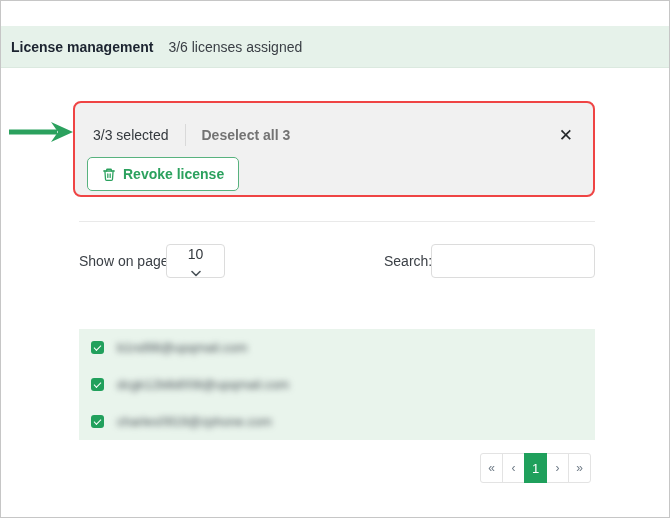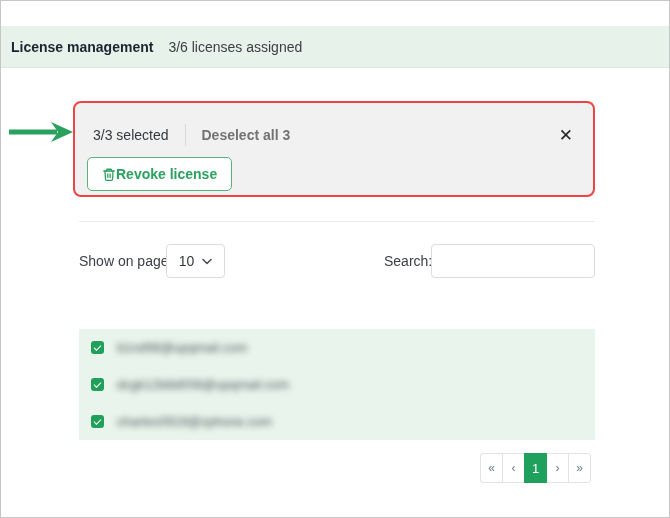--- a/index.html
+++ b/index.html
@@ -28,39 +28,39 @@
   }
   .sel-count { font-size:14px; color:#33383d; }
   .sel-divider { width:1px; height:22px; background:#d9d9d9; margin:0 16px; }
   .sel-deselect { font-size:14px; font-weight:bold; color:#737373; cursor:pointer; text-decoration:none; }
   .sel-close {
     margin-left:auto; font-size:17px; color:#26292c; cursor:pointer;
     line-height:1; padding:2px 4px;
   }
   .revoke-btn {
     position:absolute; left:12px; top:54px; height:34px;
-    display:inline-flex; align-items:center; 
+    display:inline-flex; align-items:center; gap:7px;
     background:#ffffff; border:1px solid #58b27e; border-radius:5px;
     padding:0 14px; cursor:pointer;
     font-family:"Liberation Sans", sans-serif;
     font-size:14px; font-weight:bold; color:#2ba15e;
   }
   .revoke-btn svg { display:block; }
   
   .arrow { position:absolute; left:6px; top:119px; width:66px; height:24px; }
   
   .hr { position:absolute; left:78px; top:220px; width:516px; height:1px; background:#e9e9e9; }
   
   .controls { position:absolute; left:78px; top:243px; width:516px; height:34px; }
   .show-label { position:absolute; left:0; top:0; line-height:34px; font-size:14px; color:#3a3f45; }
   .page-select {
     position:absolute; left:87px; top:0; width:59px; height:34px;
     border:1px solid #dcdcdc; border-radius:4px; background:#fff;
     display:flex; align-items:center; justify-content:center; gap:8px;
-    font-size:14px; color:#33383d; cursor:pointer;
+    font-size:14px; color:#33383d; cursor:pointer;flex-direction:column;
   }
   .search-label { position:absolute; left:305px; top:0; line-height:34px; font-size:14px; color:#3a3f45; }
   .search-input {
     position:absolute; left:352px; top:0; width:164px; height:34px;
     border:1px solid #dcdcdc; border-radius:4px; background:#fff;
     font-family:"Liberation Sans", sans-serif; font-size:13px; color:#333;
     padding:0 8px; outline:none;
   }
   
   .thead { position:absolute; left:78px; top:295px; width:516px; height:33px;

